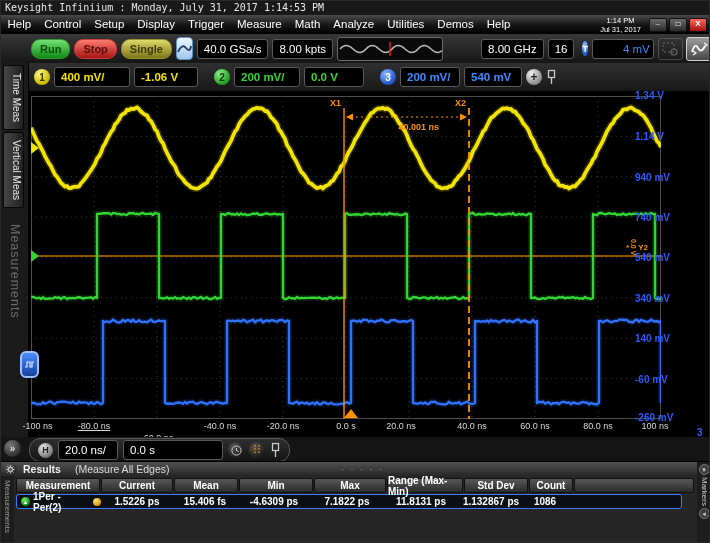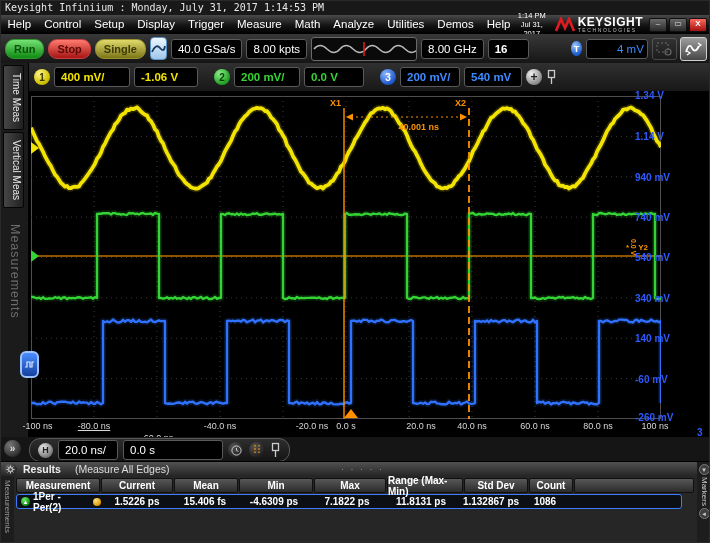--- a/index.html
+++ b/index.html
@@ -18,21 +18,21 @@
   .brand-name{font-size:12px;font-weight:bold;color:#fff;letter-spacing:.5px;}
   .brand-sub{font-size:5px;color:#bbb;letter-spacing:1.6px;}
   .winbtns{display:flex;gap:2px;padding-right:4px;}
   .winbtn{width:16px;height:12px;background:linear-gradient(#6a6a6a,#2a2a2a);border:1px solid #111;border-radius:2px;
           color:#ddd;font-size:8px;line-height:10px;text-align:center;}
   .winbtn.close{background:linear-gradient(#ff6a5a,#a31010);color:#fff;font-weight:bold;}
   
   .toolbar{position:absolute;left:0;top:33px;width:710px;height:29px;
            background:linear-gradient(#383838,#161616);display:flex;align-items:center;padding:0 4px;gap:4px;box-sizing:border-box;}
   .pill{height:18px;border-radius:9px;padding:0 8px;font-size:11px;font-weight:bold;display:flex;align-items:center;border:1px solid;}
-  .pill.run{background:linear-gradient(#74e274,#0f8a12);color:#0a4f0a;border-color:#2f9a2f;}
+  .pill.run{background:linear-gradient(#74e274,#0f8a12);color:#0a4f0a;border-color:#2f9a2f;margin-left:26px;}
   .pill.stop{background:linear-gradient(#ff7b6e,#a81414);color:#5c0a05;border-color:#c64040;}
   .pill.single{background:linear-gradient(#e0d96a,#7d7618);color:#3d3a06;border-color:#99922e;}
   .tool-icon{width:21px;height:21px;border-radius:4px;display:flex;align-items:center;justify-content:center;}
   .autoscale{background:linear-gradient(#eef7ff,#9fc6ec);border:1px solid #5f93c6;}
   .field{height:20px;background:#000;border:1px solid #5a5a5a;border-radius:3px;color:#fff;
          font-size:11.5px;display:flex;align-items:center;padding:0 6px;box-sizing:border-box;white-space:nowrap;}
   .wavebox{width:110px;height:22px;background:#0a0a0a;border:1px solid #6a6a6a;border-radius:3px;display:flex;align-items:center;justify-content:center;}
   .tcircle{width:15px;height:15px;border-radius:50%;background:radial-gradient(circle at 35% 30%,#9cc4ff,#1b5ed0 70%);
            color:#fff;font-size:9px;font-weight:bold;display:flex;align-items:center;justify-content:center;}
   .trig-val{color:#3d8bff;width:62px;padding-left:30px;}
@@ -130,29 +130,20 @@
     <span class="menu-item">Measure</span>
     <span class="menu-item">Math</span>
     <span class="menu-item">Analyze</span>
     <span class="menu-item">Utilities</span>
     <span class="menu-item">Demos</span>
     <span class="menu-item">Help</span>
     <span class="clock">
       <span>1:14 PM</span><br>
       <span>Jul 31, 2017</span>
     </span>
-    <span class="brand">
-      <svg width="20" height="16" viewBox="0 0 20 16">
-        <path d="M1,14 L6,2 L10,11 L14,2 L19,14" fill="none" stroke="#e11b22" stroke-width="2.6" stroke-linejoin="miter"></path>
-      </svg>
-      <span class="brand-txt">
-        <div class="brand-name">KEYSIGHT</div>
-        <div class="brand-sub">TECHNOLOGIES</div>
-      </span>
-    </span>
     <span class="winbtns">
       <span class="winbtn">–</span>
       <span class="winbtn">▭</span>
       <span class="winbtn close">X</span>
     </span>
   </div>
 
   <div class="toolbar">
     <span class="pill run">Run</span>
     <span class="pill stop">Stop</span>
@@ -163,22 +154,22 @@
       </svg>
     </span>
     <span class="field" style="width:77px;">40.0 GSa/s</span>
     <span class="field" style="width:66px;">8.00 kpts</span>
     <span class="wavebox">
       <svg width="104" height="16" viewBox="0 0 104 16">
         <path d="M2,8 q6,-7 13,0 t13,0 t13,0 t13,0 t13,0 t13,0 t13,0 t13,0" fill="none" stroke="#b9b9b9" stroke-width="1.4"></path>
         <line x1="52" y1="1" x2="52" y2="15" stroke="#e01818" stroke-width="1.6"></line>
       </svg>
     </span>
-    <span class="field" style="width:80px;">8.00 GHz</span>
-    <span class="field" style="width:52px;font-weight:bold;">16</span>
+    <span class="field" style="width:80px;margin-left:34px;">8.00 GHz</span>
+    <span class="field" style="width:52px;">16</span>
     <span style="width:48px;"></span>
     <span class="tcircle">T</span>
     <span class="field trig-val">4 mV</span>
     <span class="right-icons">
       <span class="mode-dim">
         <svg width="17" height="14" viewBox="0 0 17 14">
           <rect x="1" y="1" width="11" height="9" fill="none" stroke="#aaa" stroke-dasharray="2 2"></rect>
           <circle cx="12" cy="10" r="3" fill="none" stroke="#aaa" stroke-width="1.2"></circle>
         </svg>
       </span>
@@ -269,23 +260,23 @@
     <div class="ylabel" style="top:161px;">540 mV</div>
     <div class="ylabel" style="top:202px;">340 mV</div>
     <div class="ylabel" style="top:242px;">140 mV</div>
     <div class="ylabel" style="top:283px;">-60 mV</div>
     <div class="ylabel" style="top:321px;">-260 mV</div>
 
     <div class="xlabel first" style="left:2px;text-align:right;">-100 ns</div>
     <div class="xlabel" style="left:65px;text-decoration:underline;">-80.0 ns</div>
     <div class="xlabel" style="left:128px;margin-top:12px;">-60.0 ns</div>
     <div class="xlabel" style="left:191px;">-40.0 ns</div>
-    <div class="xlabel" style="left:254px;margin-left:29px;">-20.0 ns</div>
+    <div class="xlabel" style="left:254px;">-20.0 ns</div>
     <div class="xlabel" style="left:317px;">0.0 s</div>
-    <div class="xlabel" style="left:392px;">20.0 ns</div>
+    <div class="xlabel" style="left:372px;">20.0 ns</div>
     <div class="xlabel" style="left:443px;">40.0 ns</div>
     <div class="xlabel" style="left:506px;">60.0 ns</div>
     <div class="xlabel" style="left:569px;">80.0 ns</div>
     <div class="xlabel last" style="left:632px;">100 ns</div>
 
     <div class="ch3num">3</div>
 
     <div class="y2mark">
       <span>*</span>
       <span class="vv">0.0 V</span>

